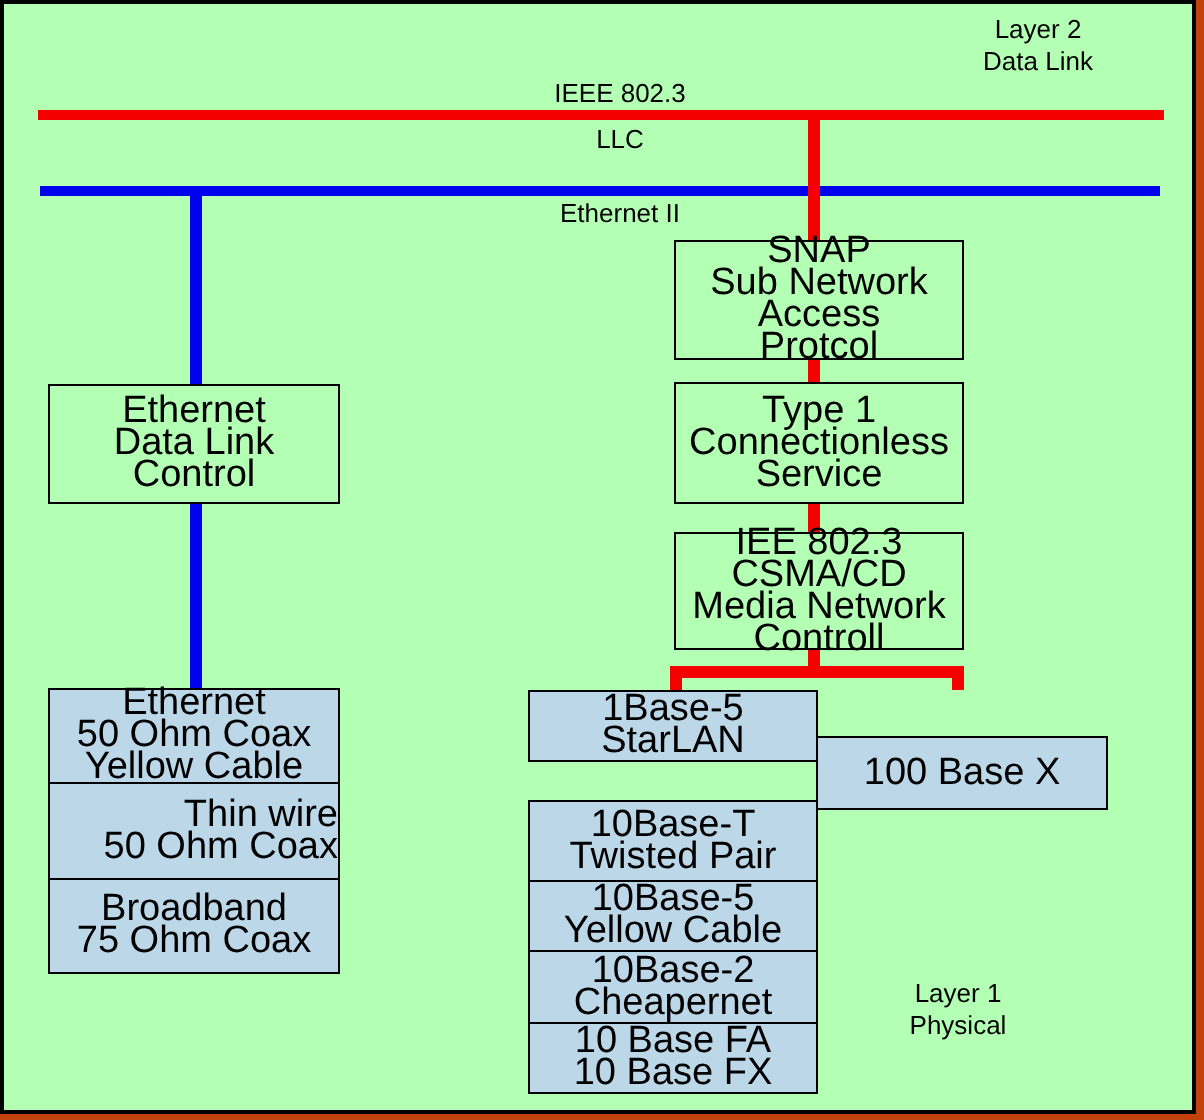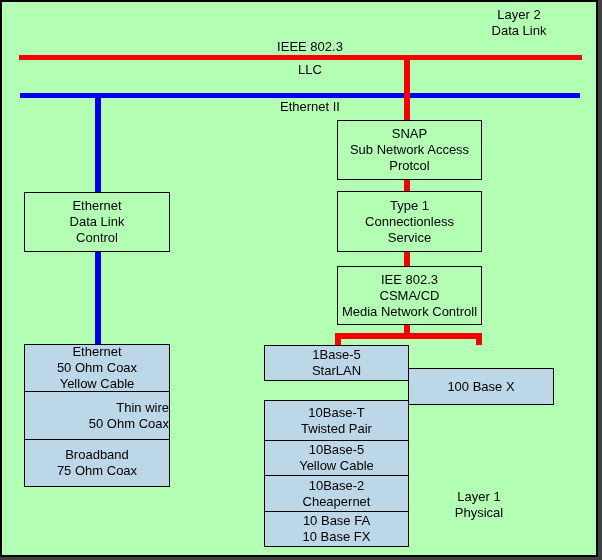--- a/index.html
+++ b/index.html
@@ -5,21 +5,21 @@
   html, body {
     margin: 0;
     padding: 0;
     background: #ffffff;
     font-family: "Liberation Sans", sans-serif;
   }
   .canvas {
     position: relative;
     width: 602px;
     height: 560px;
-    background: #404040;
+    background: #c2410c;
     overflow: hidden;
   }
   .panel {
     position: absolute;
     left: 0; top: 0;
     width: 598px; height: 557px;
     background: #B3FFB3;
     border: 2px solid #000000;
     box-sizing: border-box;
   }
@@ -36,21 +36,21 @@
   .red  { background: #F40000; }
   .blue { background: #0000EE; }
   .box {
     position: absolute;
     border: 1px solid #000000;
     box-sizing: border-box;
     display: flex;
     flex-direction: column;
     align-items: center;
     justify-content: center;
-    font-size: 13px;
+    font-size: 19px;
     line-height: 16px;
     color: #000000;
     text-align: center;
   }
   .green-box { background: #B3FFB3; }
   .blue-box  { background: #BCD7E8; }
   .z1 { z-index: 1; }
   .z2 { z-index: 2; }
   .z3 { z-index: 3; }
 </style>

